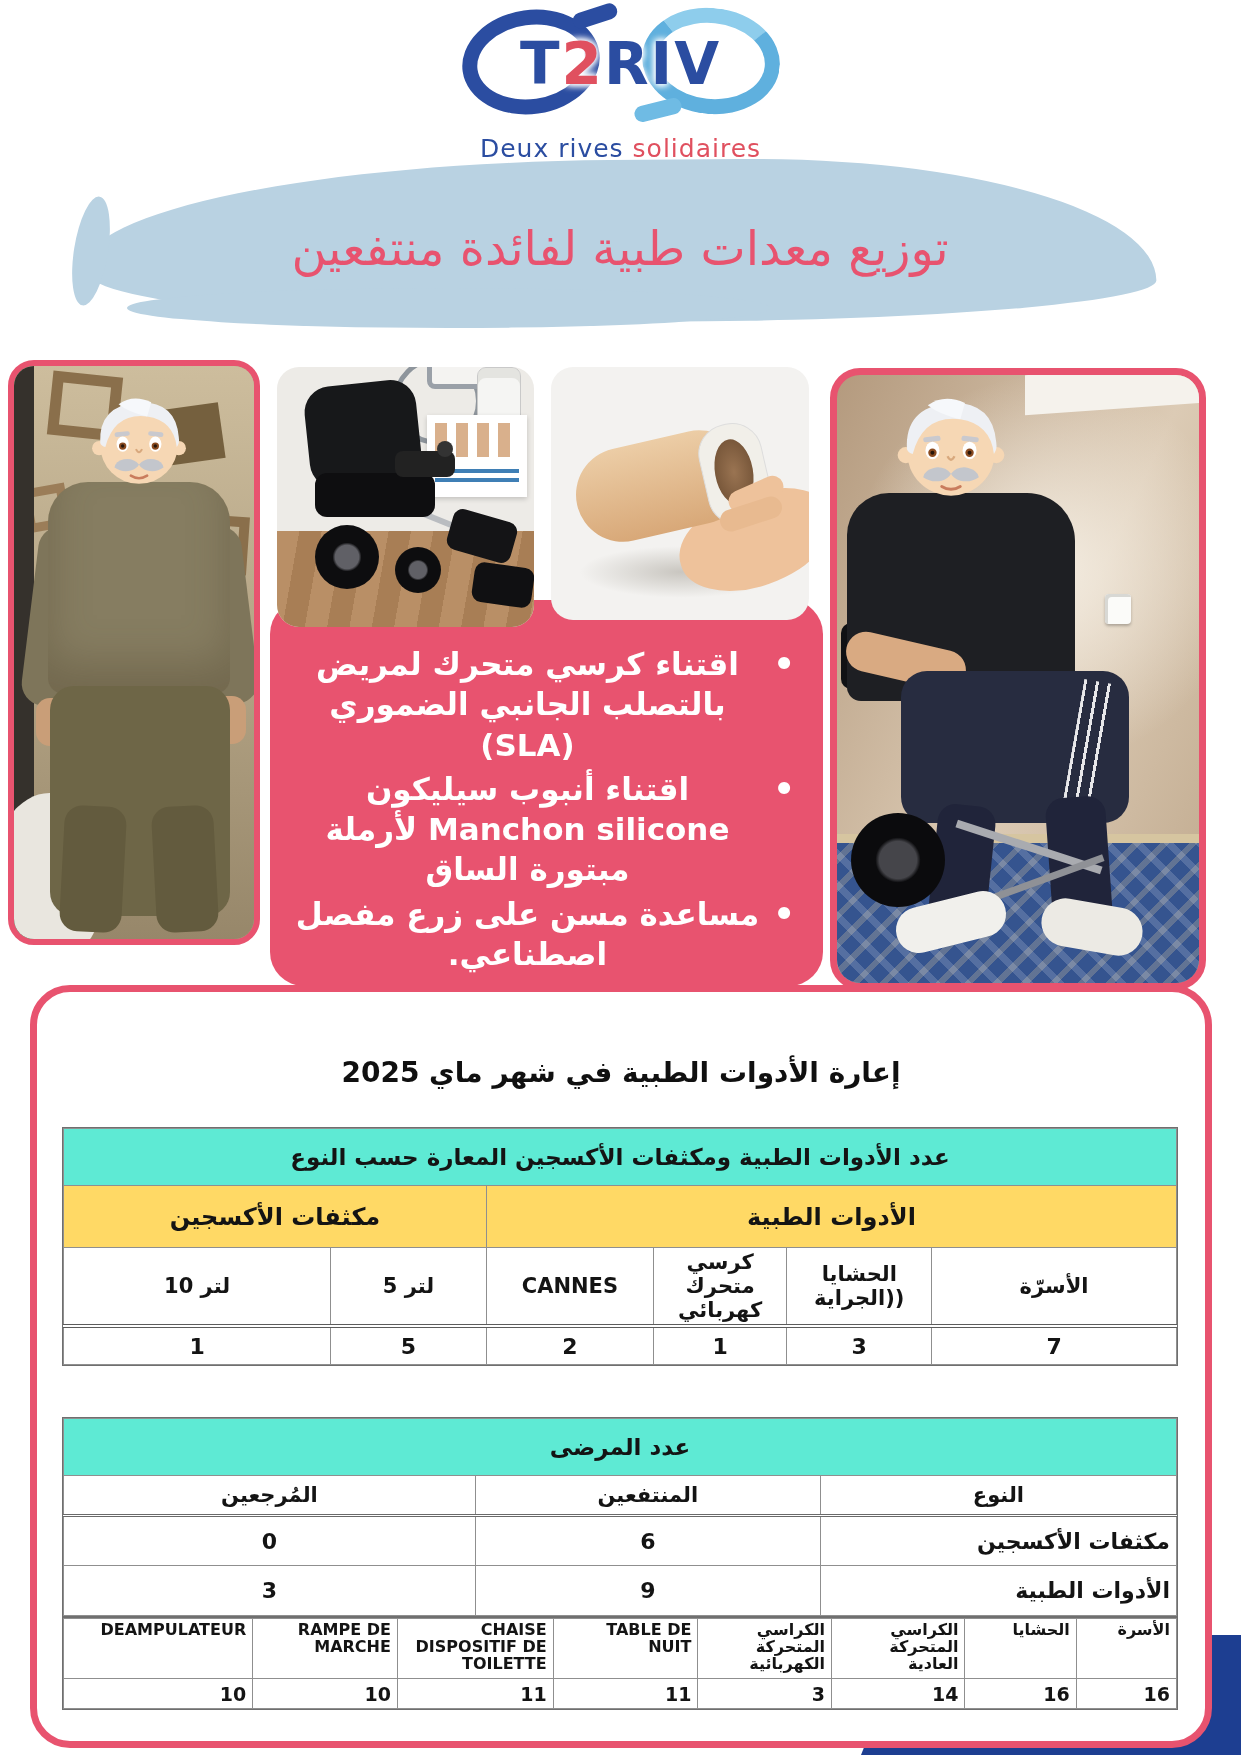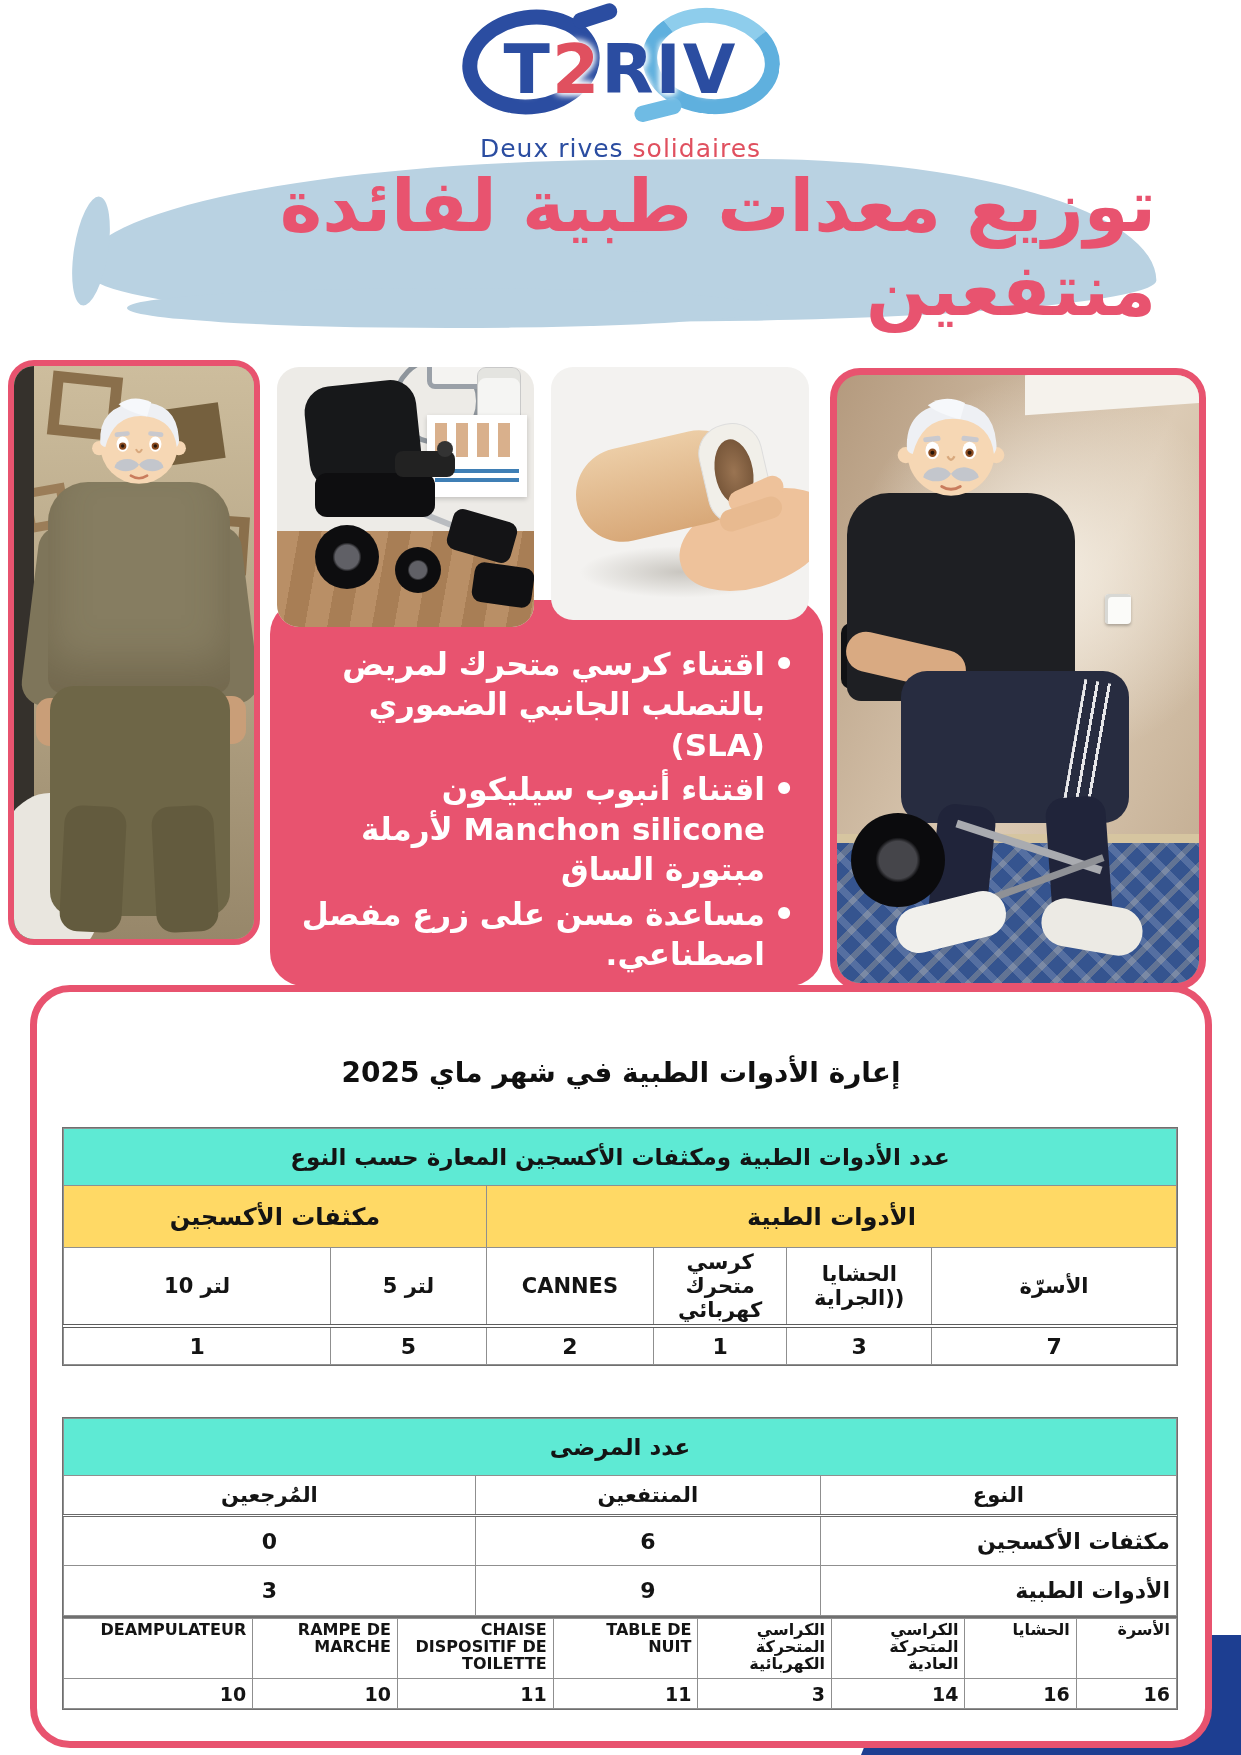--- a/index.html
+++ b/index.html
@@ -13,34 +13,34 @@
 
   
   .logo-block{position:absolute;left:0;right:0;top:6px;text-align:center;z-index:2}
   .logo-mark{position:relative;width:330px;height:112px;margin:0 auto}
   .ring{position:absolute;border-radius:50%}
   .ring-dark{left:6px;top:4px;width:138px;height:104px;border:15px solid #2b4da1;transform:rotate(-8deg)}
   .ring-light{right:6px;top:2px;width:138px;height:106px;border:15px solid #5fb0de;border-top-color:#8ecdec;transform:rotate(6deg)}
   .hand{position:absolute;border-radius:10px}
   .hand-tl{left:116px;top:2px;width:46px;height:16px;background:#2b4da1;transform:rotate(-18deg)}
   .hand-br{right:104px;bottom:0;width:48px;height:16px;background:#6fbbe4;transform:rotate(-14deg)}
-  .logo-word{position:absolute;left:0;right:0;top:24px;font-size:68px;font-weight:bold;letter-spacing:2px;
+  .logo-word{position:absolute;left:0;right:0;top:24px;font-size:58px;font-weight:bold;letter-spacing:2px;
     color:#2b4da1;text-shadow:0 0 7px #fff,0 0 7px #fff,0 0 10px #fff}
   .logo-word .lw-2{color:#e0505f}
   .tagline{margin-top:16px;font-size:25px;letter-spacing:1px}
   .tag-blue{color:#2b4da1}
   .tag-red{color:#e0505f}
 
   
   .banner{position:absolute;left:84px;top:160px;width:1072px;height:162px;z-index:2}
   .banner .blob{position:absolute;inset:0;background:#b9d2e2;border-radius:56% 44% 48% 52%/72% 88% 26% 40%;transform:rotate(-.5deg)}
   .banner .blob-b{position:absolute;left:4%;bottom:-6px;width:60%;height:40px;background:#b9d2e2;border-radius:50%}
   .banner .blob-l{position:absolute;left:-10px;top:36px;width:34px;height:110px;background:#b9d2e2;border-radius:50%;transform:rotate(9deg)}
   .banner-title{position:absolute;inset:0;display:flex;align-items:center;justify-content:center;
-    direction:rtl;color:#e8536f;font-size:72px;font-weight:bold;padding-top:14px}
+    direction:rtl;color:#e8536f;font-size:48px;font-weight:normal;padding-top:14px}
 
   
   .photo{position:absolute;overflow:hidden}
   .photo > div{position:absolute}
   .face{position:absolute}
 
   .photo1{left:8px;top:360px;width:252px;height:585px;border:6px solid #e8536f;border-radius:26px;background:#b5a586;z-index:2}
   .p1-couch{inset:0;background:linear-gradient(180deg,#cdbd9d 0%,#b5a586 48%,#97876a 100%)}
   .p1-sq1{left:36px;top:8px;width:70px;height:64px;border:11px solid #8a6f4b;transform:rotate(6deg)}
   .p1-sq2{left:150px;top:40px;width:58px;height:56px;background:#75603e;transform:rotate(-8deg)}
@@ -108,21 +108,21 @@
   .p4-wheel{left:14px;top:438px;width:94px;height:94px;background:radial-gradient(circle,#45454a 28%,#0b0b0d 34%);border-radius:50%}
   .p4-frame1{left:116px;top:468px;width:152px;height:8px;background:#a9abb0;transform:rotate(18deg)}
   .p4-frame2{left:148px;top:500px;width:122px;height:7px;background:#8f9196;transform:rotate(-20deg)}
   .p4-sockl{left:58px;top:524px;width:112px;height:46px;background:#f1f0ec;border-radius:24px;transform:rotate(-14deg)}
   .p4-sockr{left:204px;top:528px;width:102px;height:48px;background:#eceae4;border-radius:24px;transform:rotate(10deg)}
   .p4-face{left:56px;top:14px;width:116px;height:116px}
 
   
   .highlight-box{position:absolute;left:270px;top:600px;width:553px;height:386px;background:#e8536f;border-radius:34px;z-index:1}
   .bullets{position:absolute;left:20px;right:26px;top:44px;list-style:none;direction:rtl;color:#fff;
-    font-size:31px;font-weight:bold;text-align:right;line-height:1.3}
+    font-size:31px;font-weight:bold;text-align:center;line-height:1.3}
   .bullets li{position:relative;padding-right:32px;margin-bottom:4px}
   .bullets li::before{content:"\2022";position:absolute;right:2px;top:-2px;font-size:34px;color:#fff}
 
   
   .report-card{position:absolute;left:30px;top:985px;width:1182px;height:763px;background:#fff;
     border:7px solid #e8536f;border-radius:40px;z-index:2}
   .report-title{position:absolute;top:64px;left:0;right:0;text-align:center;direction:rtl;
     font-size:28px;font-weight:bold;color:#101010}
   table{position:absolute;left:26px;width:1114px;border-collapse:collapse;table-layout:fixed;color:#141414;font-weight:bold}
   td{border:1px solid #8f8f8f;text-align:center;vertical-align:middle;padding:2px 6px;direction:rtl;overflow:hidden}

